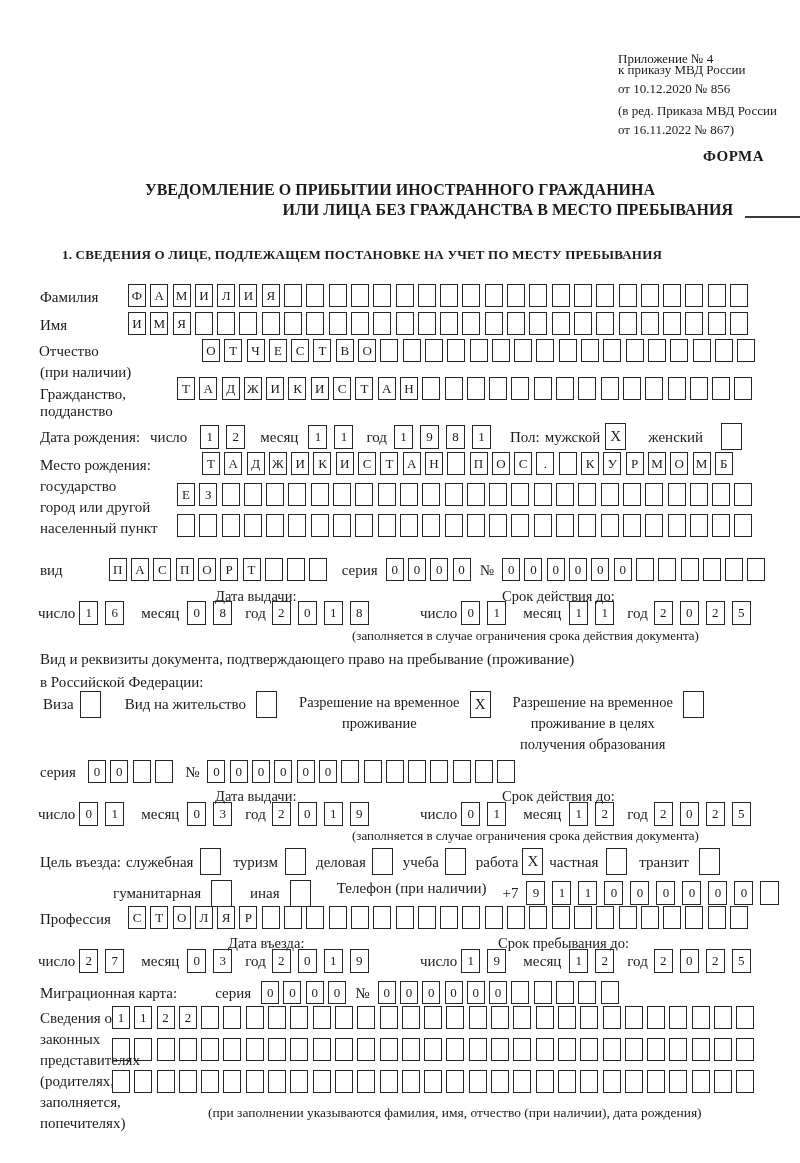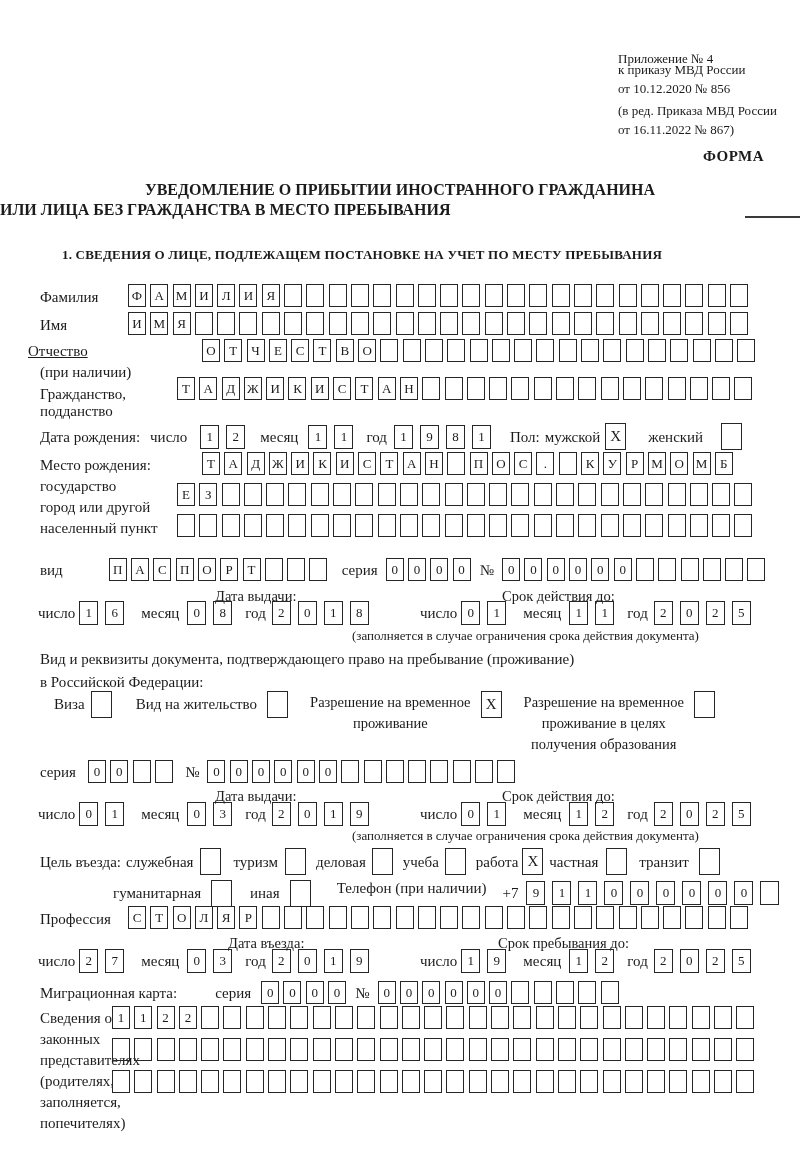--- a/index.html
+++ b/index.html
@@ -28,21 +28,21 @@
 <div class="page">
 
   <div class="abs sm" style="left:618px;top:50px;">Приложение № 4</div>
   <div class="abs sm" style="left:618px;top:61px;">к приказу МВД России</div>
   <div class="abs sm" style="left:618px;top:80px;">от 10.12.2020 № 856</div>
   <div class="abs sm" style="left:618px;top:102px;">(в ред. Приказа МВД России</div>
   <div class="abs sm" style="left:618px;top:121px;">от 16.11.2022 № 867)</div>
   <div class="abs b" style="left:703px;top:148px;font-size:15px;letter-spacing:0.5px;">ФОРМА</div>
 
   <div class="abs center b" style="top:181px;font-size:16px;">УВЕДОМЛЕНИЕ О ПРИБЫТИИ ИНОСТРАННОГО ГРАЖДАНИНА</div>
-  <div class="row" style="top:201px;left:0;width:800px;justify-content:space-between;">
+  <div class="row" style="top:201px;left:0;width:800px;justify-content:flex-end;">
     <span class="b" style="font-size:16px;">ИЛИ ЛИЦА БЕЗ ГРАЖДАНСТВА В МЕСТО ПРЕБЫВАНИЯ</span>
     <span class="blank-line"></span>
   </div>
 
   <div class="abs b" style="left:62px;top:247px;font-size:13px;letter-spacing:0.2px;">1. СВЕДЕНИЯ О ЛИЦЕ, ПОДЛЕЖАЩЕМ ПОСТАНОВКЕ НА УЧЕТ ПО МЕСТУ ПРЕБЫВАНИЯ</div>
 
   <div class="abs lbl" style="left:40px;top:287px;">Фамилия</div>
   <div class="cells abs" style="left:128px;top:284px;">
       <div class="cell">Ф</div>
       <div class="cell">А</div>
@@ -99,21 +99,21 @@
       <div class="cell"></div>
       <div class="cell"></div>
       <div class="cell"></div>
       <div class="cell"></div>
       <div class="cell"></div>
       <div class="cell"></div>
       <div class="cell"></div>
       <div class="cell"></div>
     </div>
 
-  <div class="abs lbl" style="left:28px;top:341px;text-decoration:underline;">Отчество</div>
+  <div class="abs lbl" style="left:39px;top:341px;">Отчество</div>
   <div class="abs lbl" style="left:40px;top:362px;">(при наличии)</div>
   <div class="cells abs" style="left:202px;top:339px;">
       <div class="cell">О</div>
       <div class="cell">Т</div>
       <div class="cell">Ч</div>
       <div class="cell">Е</div>
       <div class="cell">С</div>
       <div class="cell">Т</div>
       <div class="cell">В</div>
       <div class="cell">О</div>
@@ -354,21 +354,21 @@
         <div class="cell dcell">2</div>
         <div class="cell dcell">0</div>
         <div class="cell dcell">2</div>
         <div class="cell dcell">5</div>
       </div>
   </div>
   <div class="abs sm" style="left:352px;top:627px;">(заполняется в случае ограничения срока действия документа)</div>
 
   <div class="abs lbl" style="left:40px;top:649px;">Вид и реквизиты документа, подтверждающего право на пребывание (проживание)</div>
   <div class="abs lbl" style="left:40px;top:672px;">в Российской Федерации:</div>
-  <div class="rowtop" style="left:54px;top:691px;">
+  <div class="rowtop" style="left:43px;top:691px;">
     <span class="lbl" style="margin:3px 6px 0 0;">Виза</span>
     <span class="chk"></span>
     <span class="lbl" style="margin:3px 10px 0 24px;">Вид на жительство</span>
     <span class="chk"></span>
     <div class="optlines" style="margin:1px 10px 0 22px;">
       <div>Разрешение на временное</div>
       <div>проживание</div>
     </div>
     <span class="chk">X</span>
     <div class="optlines" style="margin:1px 10px 0 22px;">
@@ -674,14 +674,15 @@
       <div class="cell"></div>
       <div class="cell"></div>
       <div class="cell"></div>
       <div class="cell"></div>
       <div class="cell"></div>
       <div class="cell"></div>
       <div class="cell"></div>
       <div class="cell"></div>
       <div class="cell"></div>
     </div>
+  <div class="abs sm" style="left:208px;top:1104px;font-size:13.5px;">(при заполнении указываются фамилия, имя, отчество (при наличии), дата рождения)</div>
 
 </div>
 
 </body></html>

